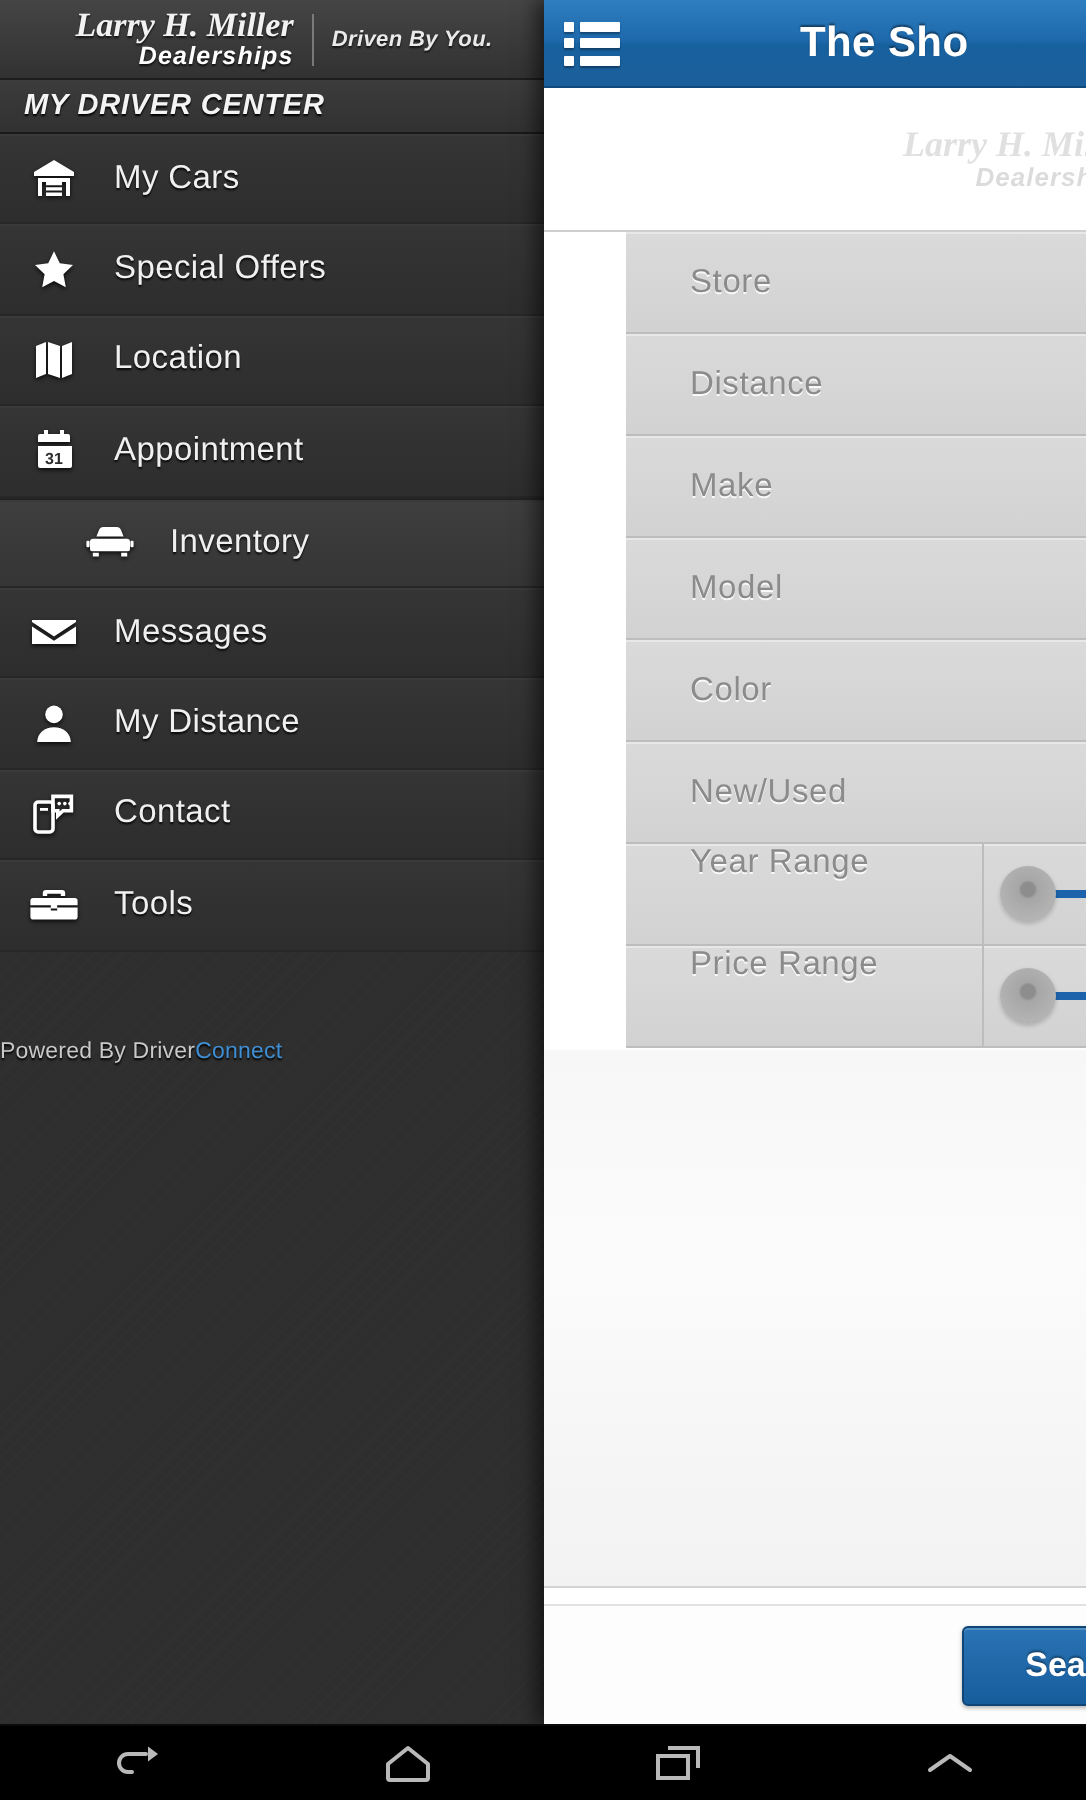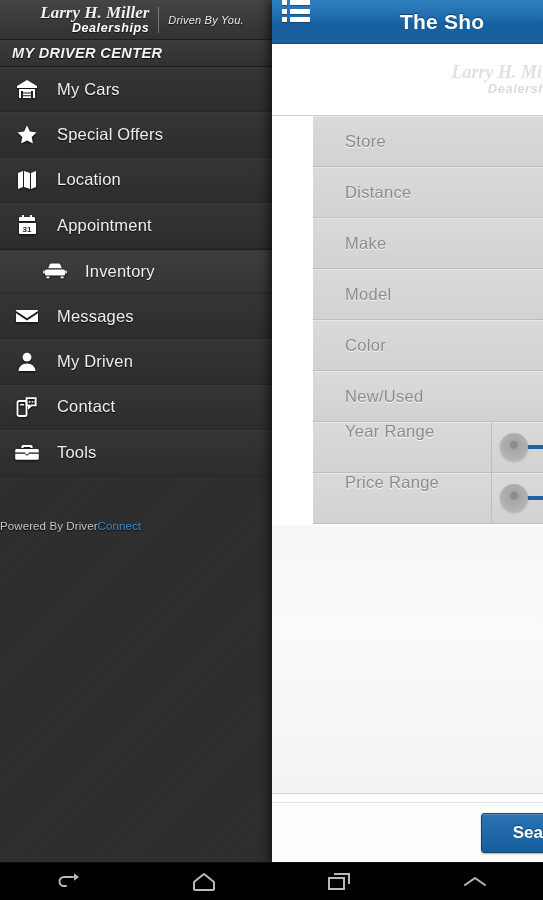--- a/index.html
+++ b/index.html
@@ -32,21 +32,21 @@
     text-shadow:0 1px 1px rgba(0,0,0,.7);
   }
   .logo-sub {
     font-family:"Liberation Sans", sans-serif; font-style:italic; font-weight:bold;
     color:#fff; font-size:12.5px; letter-spacing:.6px; line-height:1;
     text-align:right; text-shadow:0 1px 1px rgba(0,0,0,.7);
   }
   .logo-left { display:flex; flex-direction:column; align-items:flex-end; gap:1px; }
   .logo-div { width:1px; height:26px; background:#8a8a8a; opacity:.8; }
   .logo-tag {
-    font-family:"Liberation Sans", sans-serif; font-style:italic; font-weight:normal;
+    font-family:"Liberation Sans", sans-serif; font-style:italic; font-weight:bold;
     color:#eaeaea; font-size:11px; letter-spacing:.2px;
     text-shadow:0 1px 1px rgba(0,0,0,.7);
   }
 
   .drawer-title {
     height:27px; width:100%;
     background:linear-gradient(to bottom,#3c3c3c,#313131);
     border-bottom:1px solid #191919;
     display:flex; align-items:center; padding-left:12px;font-style:italic;
   }
@@ -97,21 +97,21 @@
     background:#fff; overflow:hidden;
     box-shadow:-4px 0 9px rgba(0,0,0,.55);
   }
   .pheader {
     position:relative; height:44px; width:100%;
     background:linear-gradient(to bottom,#2f7fc0 0%,#1c68ab 48%,#17619f 52%,#1b5f9b 100%);
     background-image:
       linear-gradient(to bottom,#2f7fc0 0%,#1c68ab 48%,#17619f 52%,#1b5f9b 100%),
       repeating-linear-gradient(135deg, rgba(255,255,255,0.035) 0px, rgba(255,255,255,0.035) 1px, rgba(0,0,0,0) 1px, rgba(0,0,0,0) 5px);
     border-bottom:1px solid #0f4a7c;
-    display:flex; align-items:flex-start;
+    display:flex; align-items:center;
   }
   .list-icon { margin-left:10px; width:28px; height:22px; display:flex; flex-direction:column; justify-content:space-between; cursor:pointer; }
   .li-row { display:flex; align-items:center; gap:3px; height:5px; }
   .li-sq { width:5px; height:5px; background:#fff; border-radius:.5px; box-shadow:0 1px 1px rgba(0,0,0,.35); }
   .li-bar { flex:1; height:5px; background:#fff; border-radius:.5px; box-shadow:0 1px 1px rgba(0,0,0,.35); }
   .ptitle {
     position:absolute; left:128px; top:0; height:44px; display:flex; align-items:center;
     color:#fff; font-size:21px; font-weight:bold; letter-spacing:.2px;
     text-shadow:0 -1px 1px rgba(0,0,0,.45); white-space:nowrap;
   }
@@ -278,21 +278,21 @@
         <span class="mi-label">Messages</span>
       </div>
 
       <div class="menu-item">
         <span class="mi-icon">
           <svg width="24" height="24" viewBox="0 0 24 24">
               <circle fill="#fff" cx="12" cy="7.2" r="4.4"></circle>
               <path fill="#fff" d="M3.6 21c0-4.4 3.8-7.4 8.4-7.4s8.4 3 8.4 7.4H3.6z"></path>
             </svg>
         </span>
-        <span class="mi-label">My Driven</span>
+        <span class="mi-label">My Distance</span>
       </div>
 
       <div class="menu-item">
         <span class="mi-icon">
           <svg width="24" height="24" viewBox="0 0 24 24">
             <rect x="2.5" y="6" width="9" height="15" rx="1.6" fill="none" stroke="#fff" stroke-width="1.8"></rect>
             <rect x="5" y="9" width="4" height="1.4" fill="#fff"></rect>
             <path fill="none" stroke="#fff" stroke-width="1.8" d="M11.5 3.2h9.2v7.2h-4.2l-2.6 2.4v-2.4h-2.4z"></path>
             <circle fill="#fff" cx="14.6" cy="6.8" r=".9"></circle>
               <circle fill="#fff" cx="17.4" cy="6.8" r=".9"></circle>

